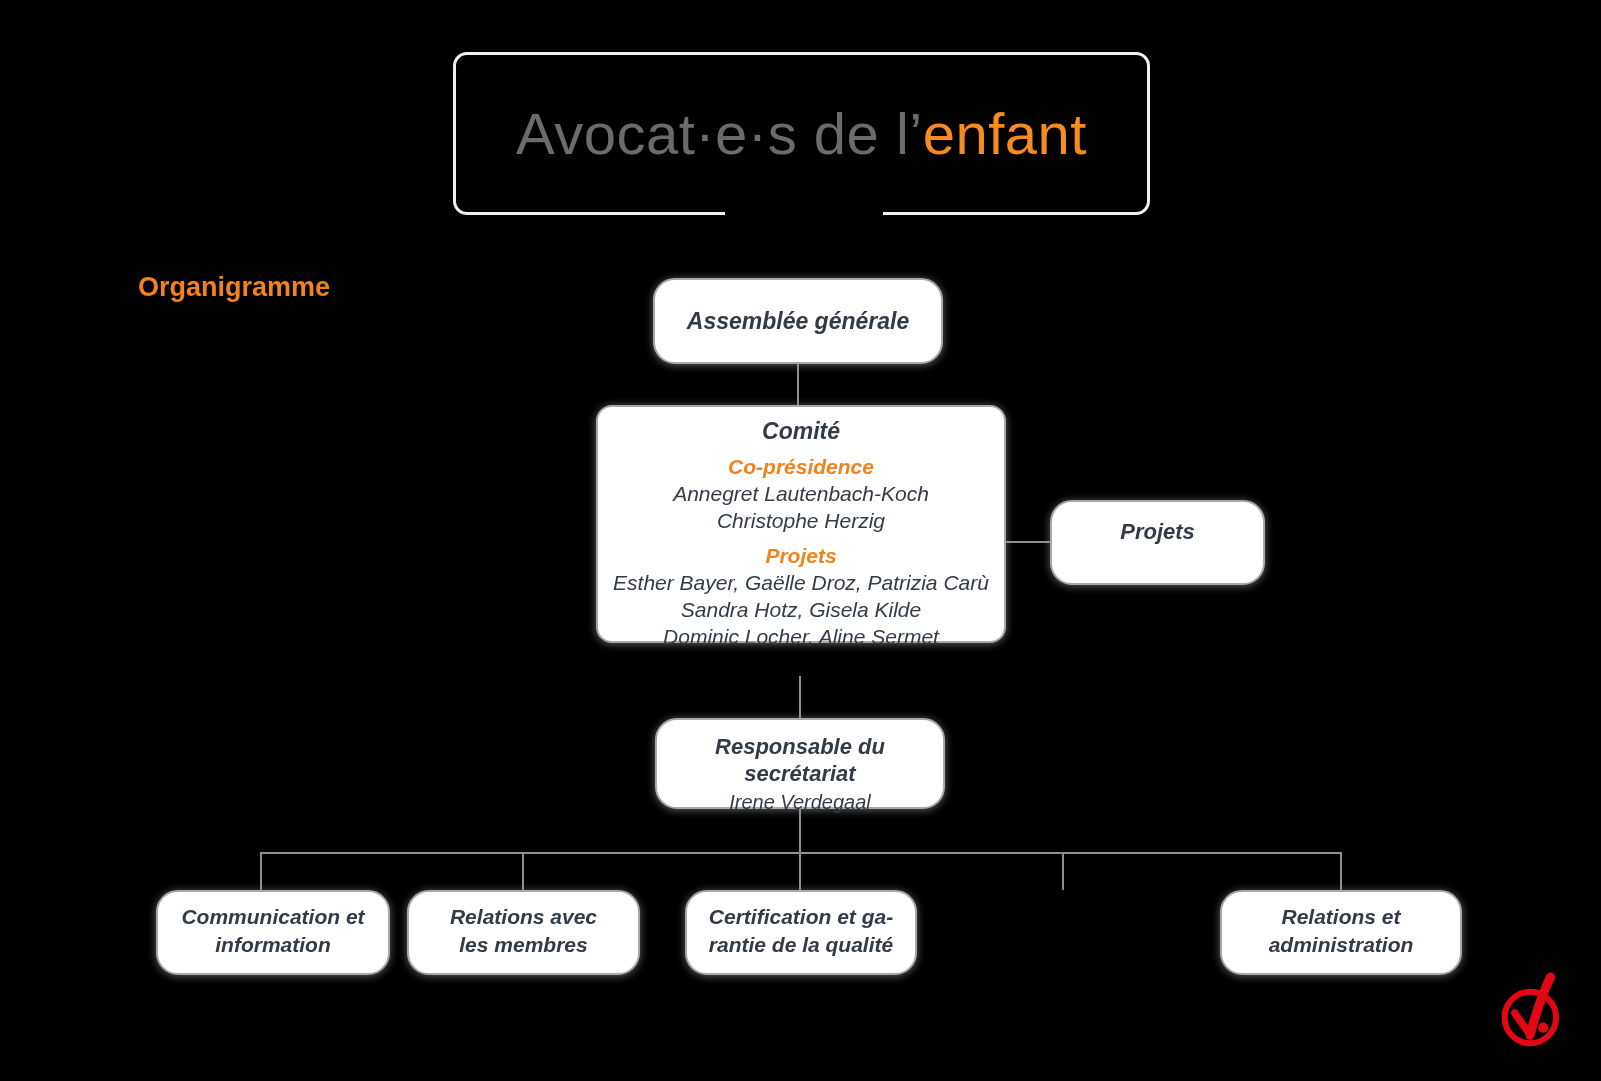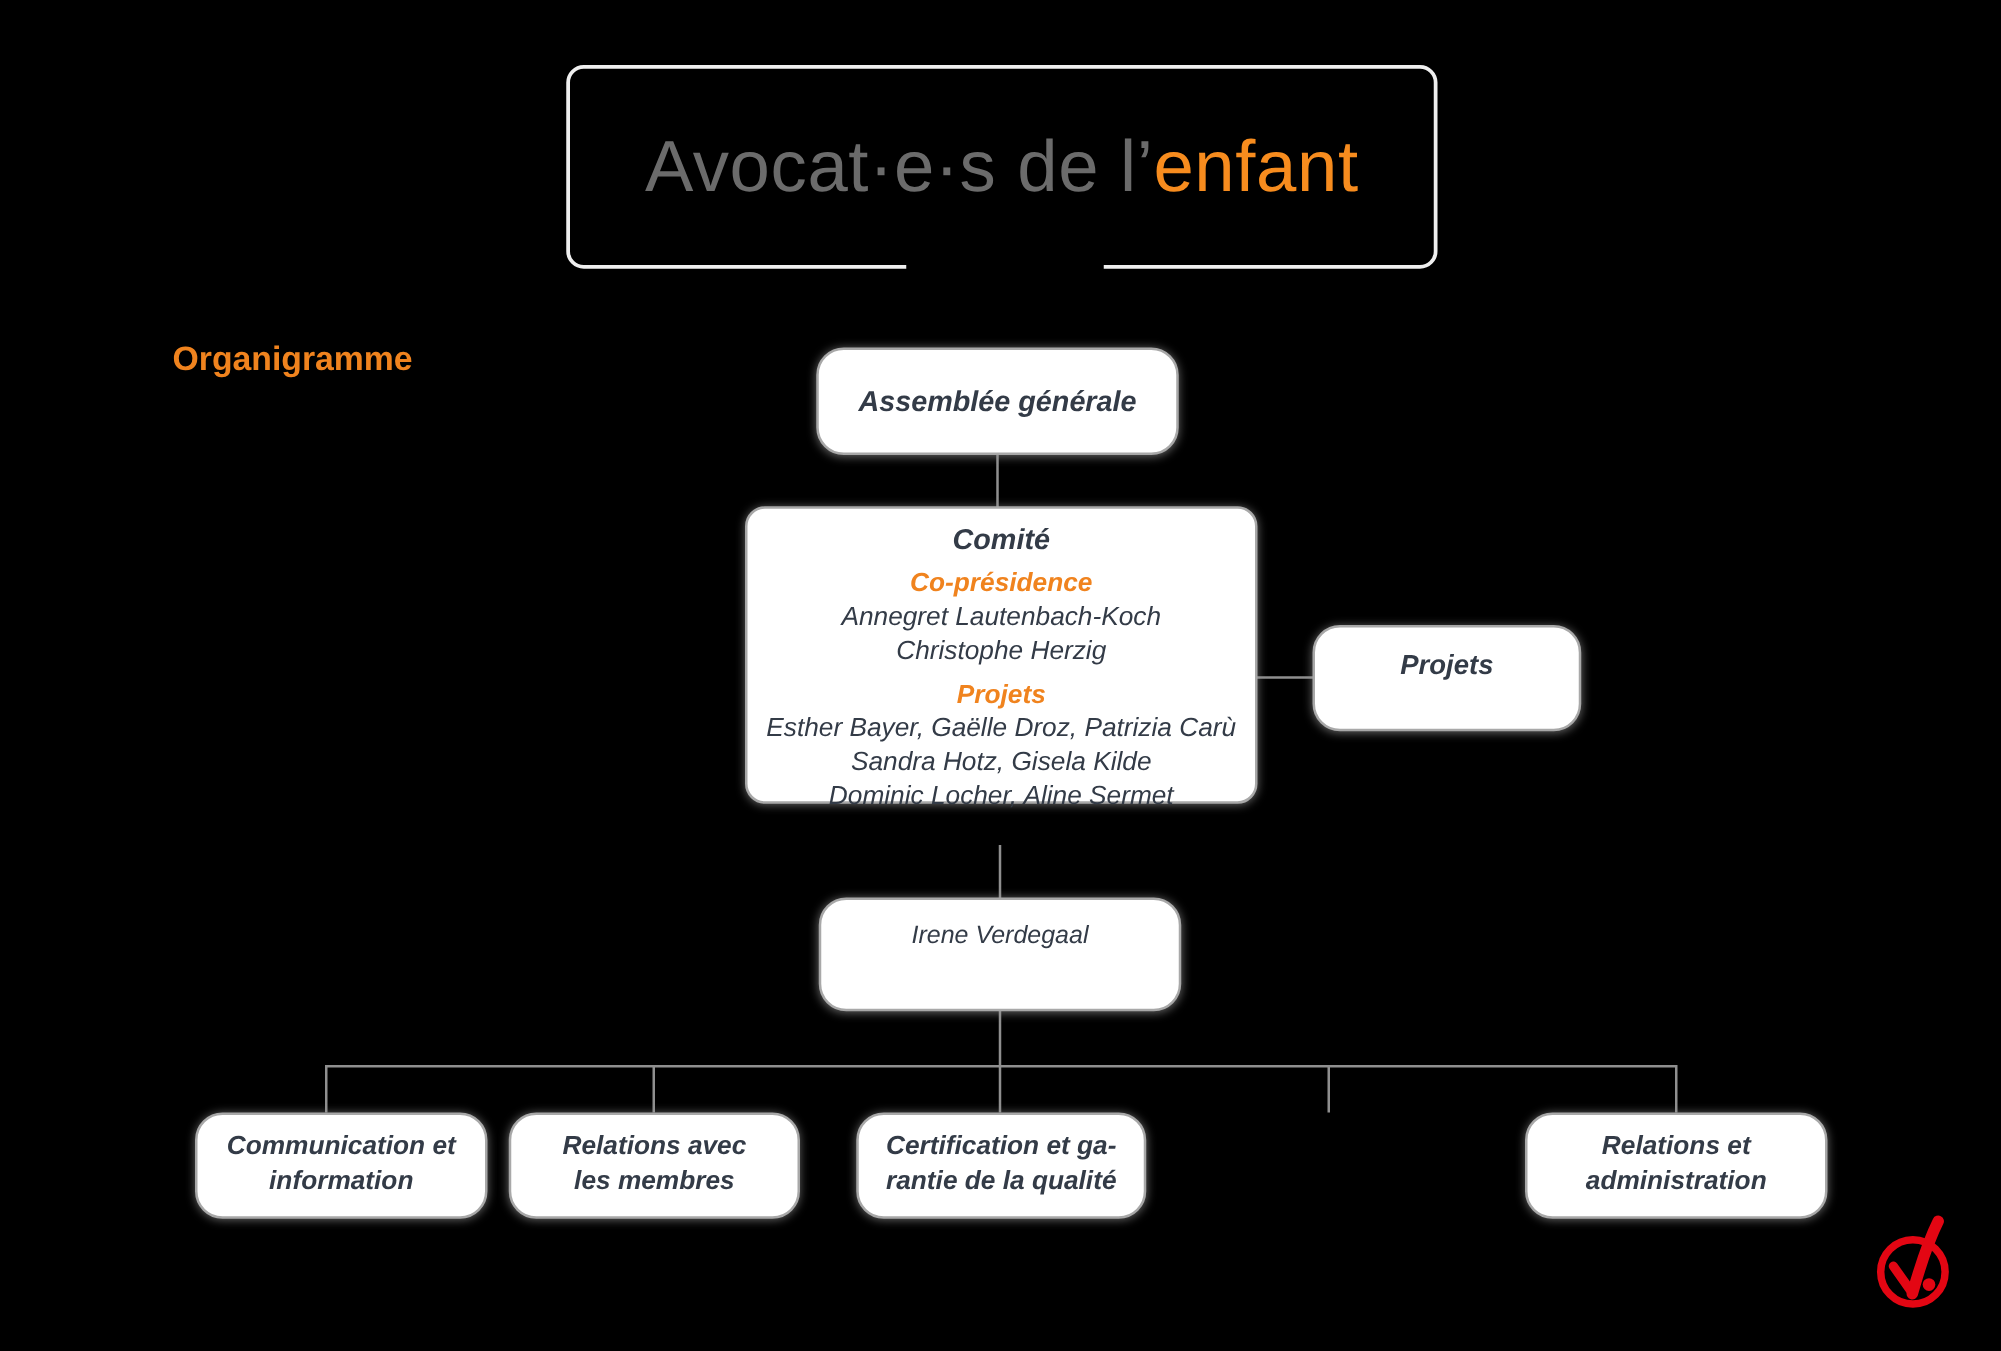--- a/index.html
+++ b/index.html
@@ -98,20 +98,21 @@
     <div class="n-line">Esther Bayer, Gaëlle Droz, Patrizia Carù</div>
     <div class="n-line">Sandra Hotz, Gisela Kilde</div>
     <div class="n-line">Dominic Locher, Aline Sermet</div>
   </div>
 
   <div class="node projets bold">
     <span>Projets</span>
   </div>
 
   <div class="node secretariat">
+    <div class="n-title">Responsable du secrétariat</div>
     <div class="n-line">Irene Verdegaal</div>
   </div>
 
   <div class="node dept bold pre" style="left:156px;width:234px">Communication et
 information</div>
   <div class="node dept bold pre" style="left:407px;width:233px">Relations avec
 les membres</div>
   <div class="node dept bold pre" style="left:685px;width:232px">Certification et ga-
 rantie de la qualité</div>
   <div class="node dept bold pre" style="left:1220px;width:242px">Relations et

